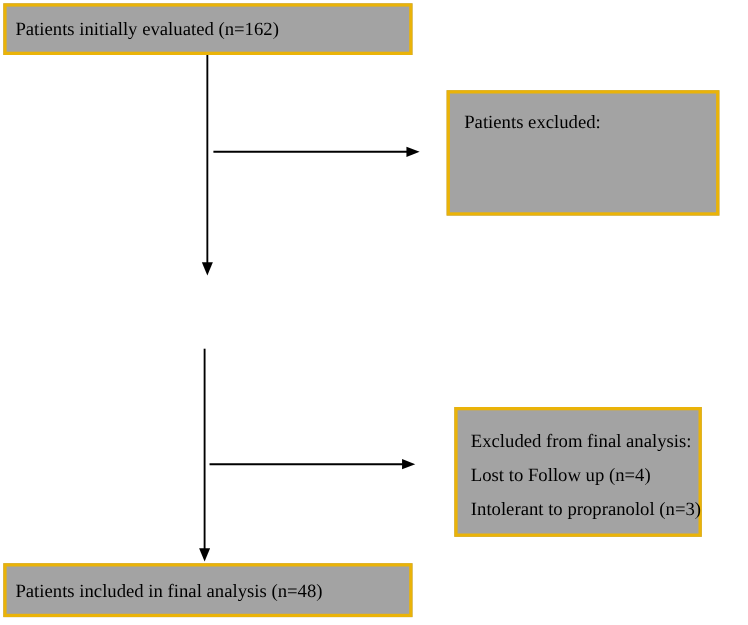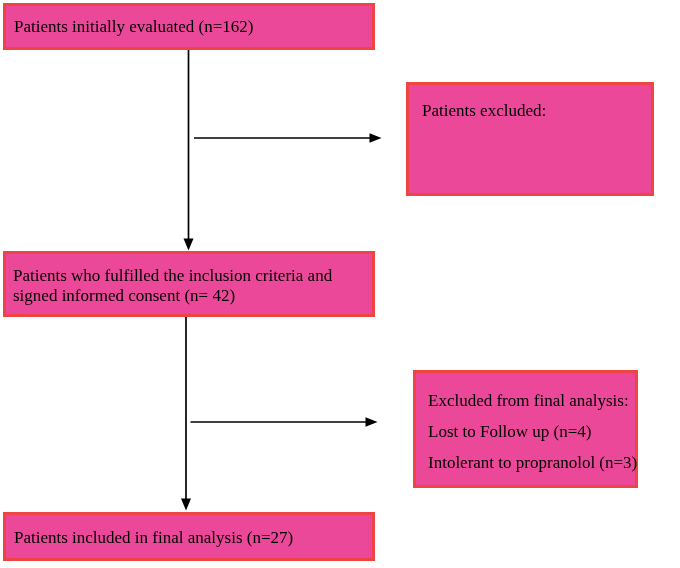--- a/index.html
+++ b/index.html
@@ -13,22 +13,22 @@
     height: 568px;
     background: #ffffff;
     overflow: hidden;
     font-family: "Liberation Serif", serif;
     font-size: 17px;
     color: #000000;
   }
   .box {
     position: absolute;
     box-sizing: border-box;
-    border: 3px solid #ef4444;
-    background: #ec4899;
+    border: 3px solid #eab308;
+    background: #a3a3a3;
   }
   .box .line {
     display: block;
     white-space: nowrap;
   }
   .single {
     display: flex;
     align-items: center;
     padding-left: 8px;
   }
@@ -87,28 +87,24 @@
   </svg>
 
   <div class="box single" id="box-initial">
     <span class="line">Patients initially evaluated (n=162)</span>
   </div>
 
   <div class="box" id="box-excluded-initial">
     <span class="line">Patients excluded:</span>
   </div>
 
-  <div class="box" id="box-inclusion">
-    <span class="line">Patients who fulfilled the inclusion criteria and</span>
-    <span class="line">signed informed consent (n= 42)</span>
-  </div>
 
   <div class="box" id="box-excluded-final">
     <span class="line">Excluded from final analysis:</span>
     <span class="line">Lost to Follow up (n=4)</span>
     <span class="line">Intolerant to propranolol (n=3)</span>
   </div>
 
   <div class="box single" id="box-final">
-    <span class="line">Patients included in final analysis (n=27)</span>
+    <span class="line">Patients included in final analysis (n=48)</span>
   </div>
 
 </div>
 
 </body></html>

